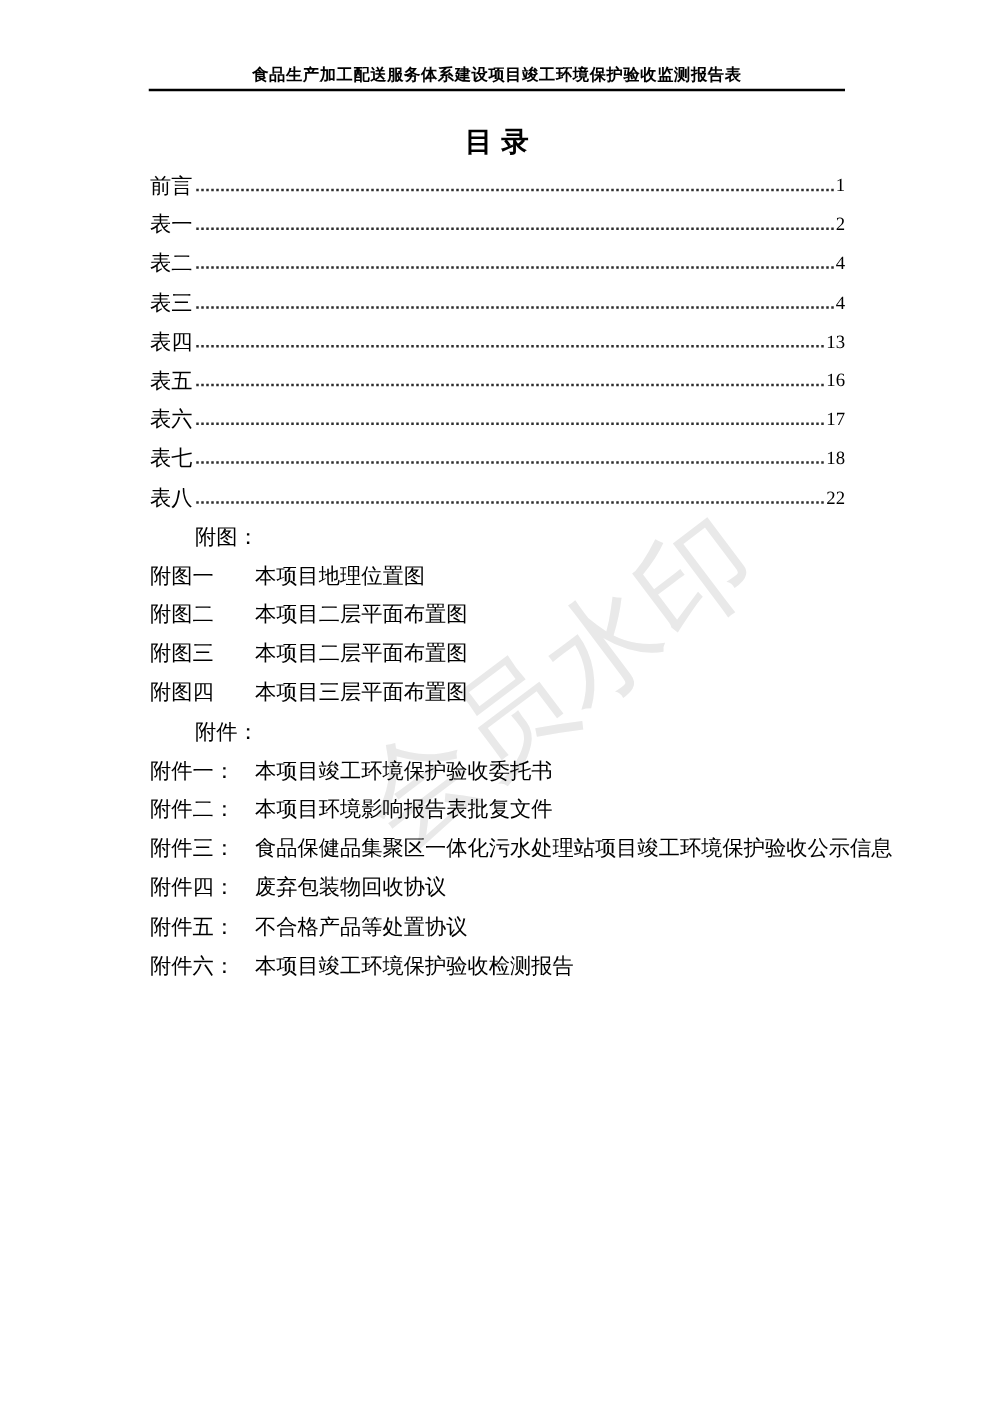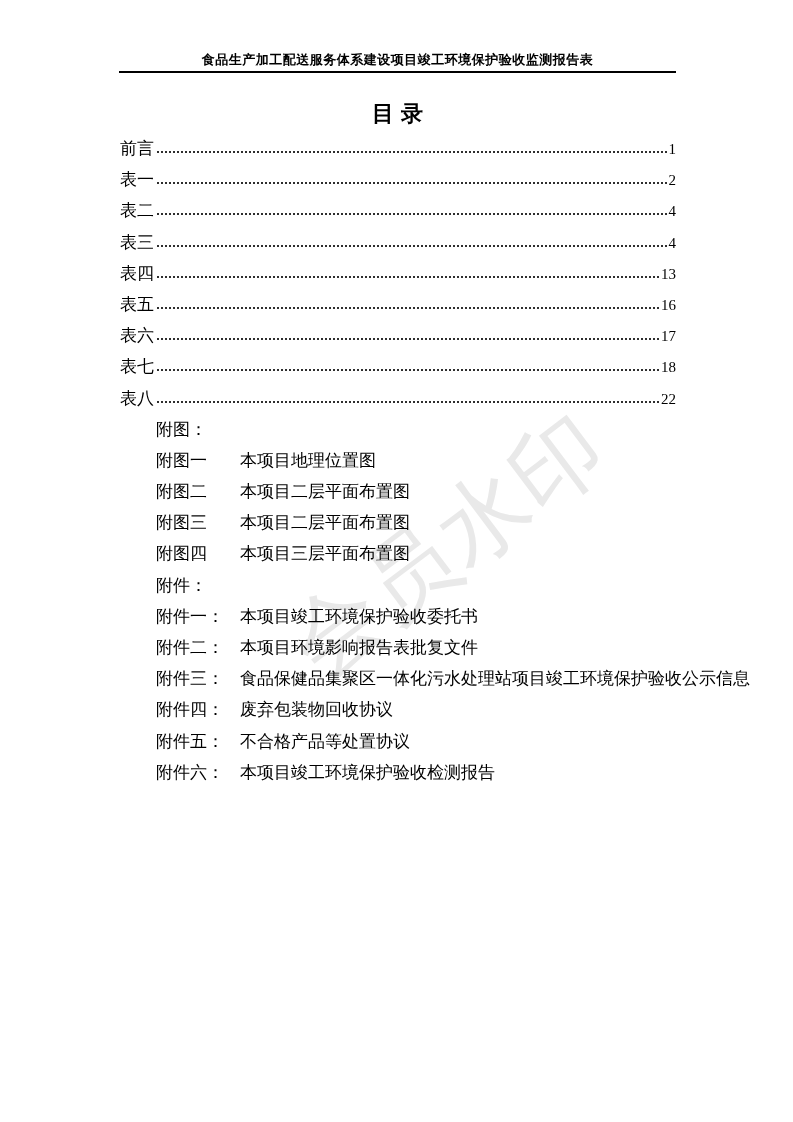--- a/index.html
+++ b/index.html
@@ -40,21 +40,21 @@
   .toc-label { flex: none; }
   .dots {
     flex: 1 1 auto; height: 15px;
     border-bottom: 2px dotted #2e2e2e;
     margin: 0 2px 0 3px; transform: translateY(-1px);
   }
   .toc-page {
     flex: none; font-size: 15px;
     font-family: "Liberation Serif", "DejaVu Serif", serif;
   }
-  .item-label { flex: none; width: 84px; margin-left: 36px; }
+  .item-label { flex: none; width: 84px; }
   .heading-label { flex: none; margin-left: 36px; }
 
   
   .watermark {
     position: absolute; left: 260px; top: 498px;
     width: 374px; height: 94px; z-index: 1;
     font-size: 90px; line-height: 94px; letter-spacing: 2px;
     font-family: "DejaVu Sans", "Liberation Sans", sans-serif;
     transform: rotate(-37deg);
     white-space: nowrap; text-align: center;

